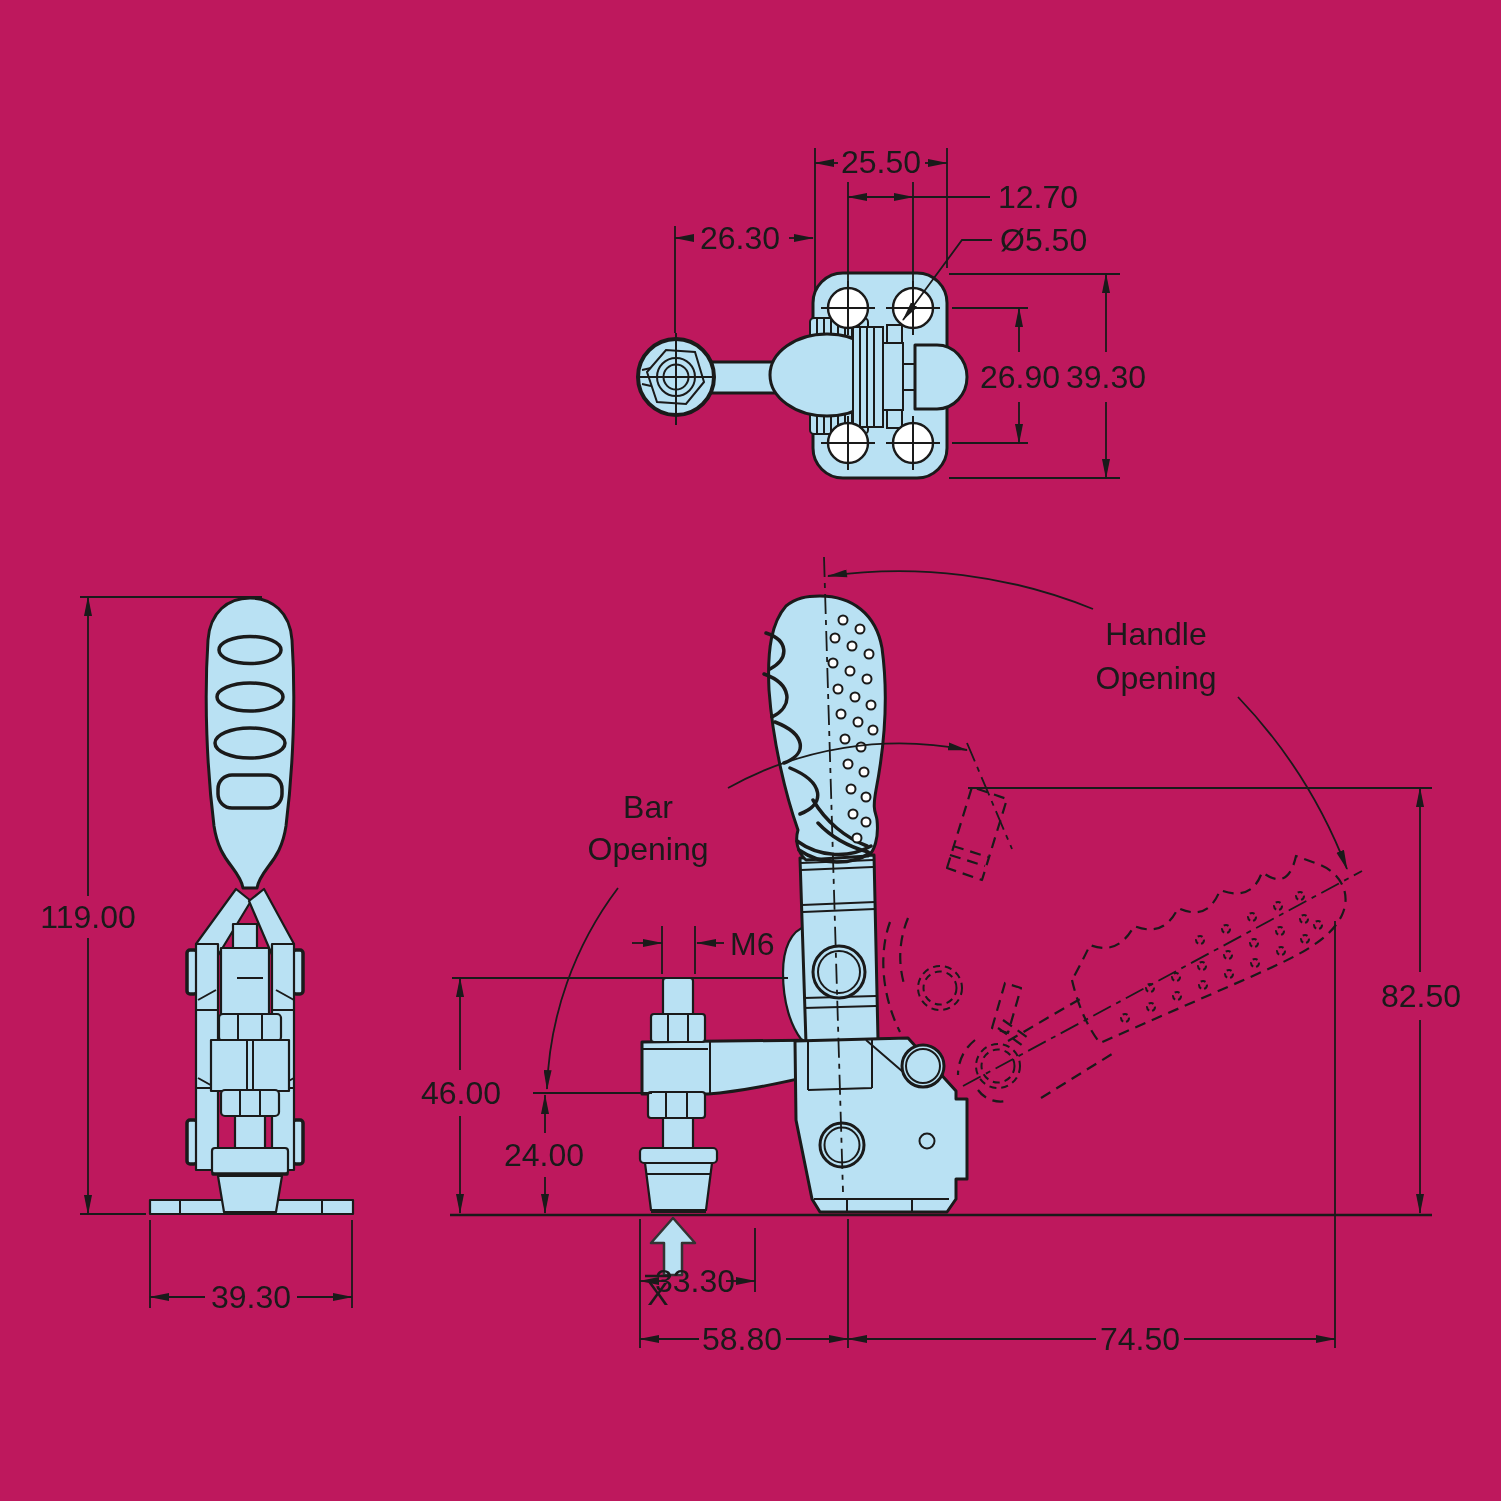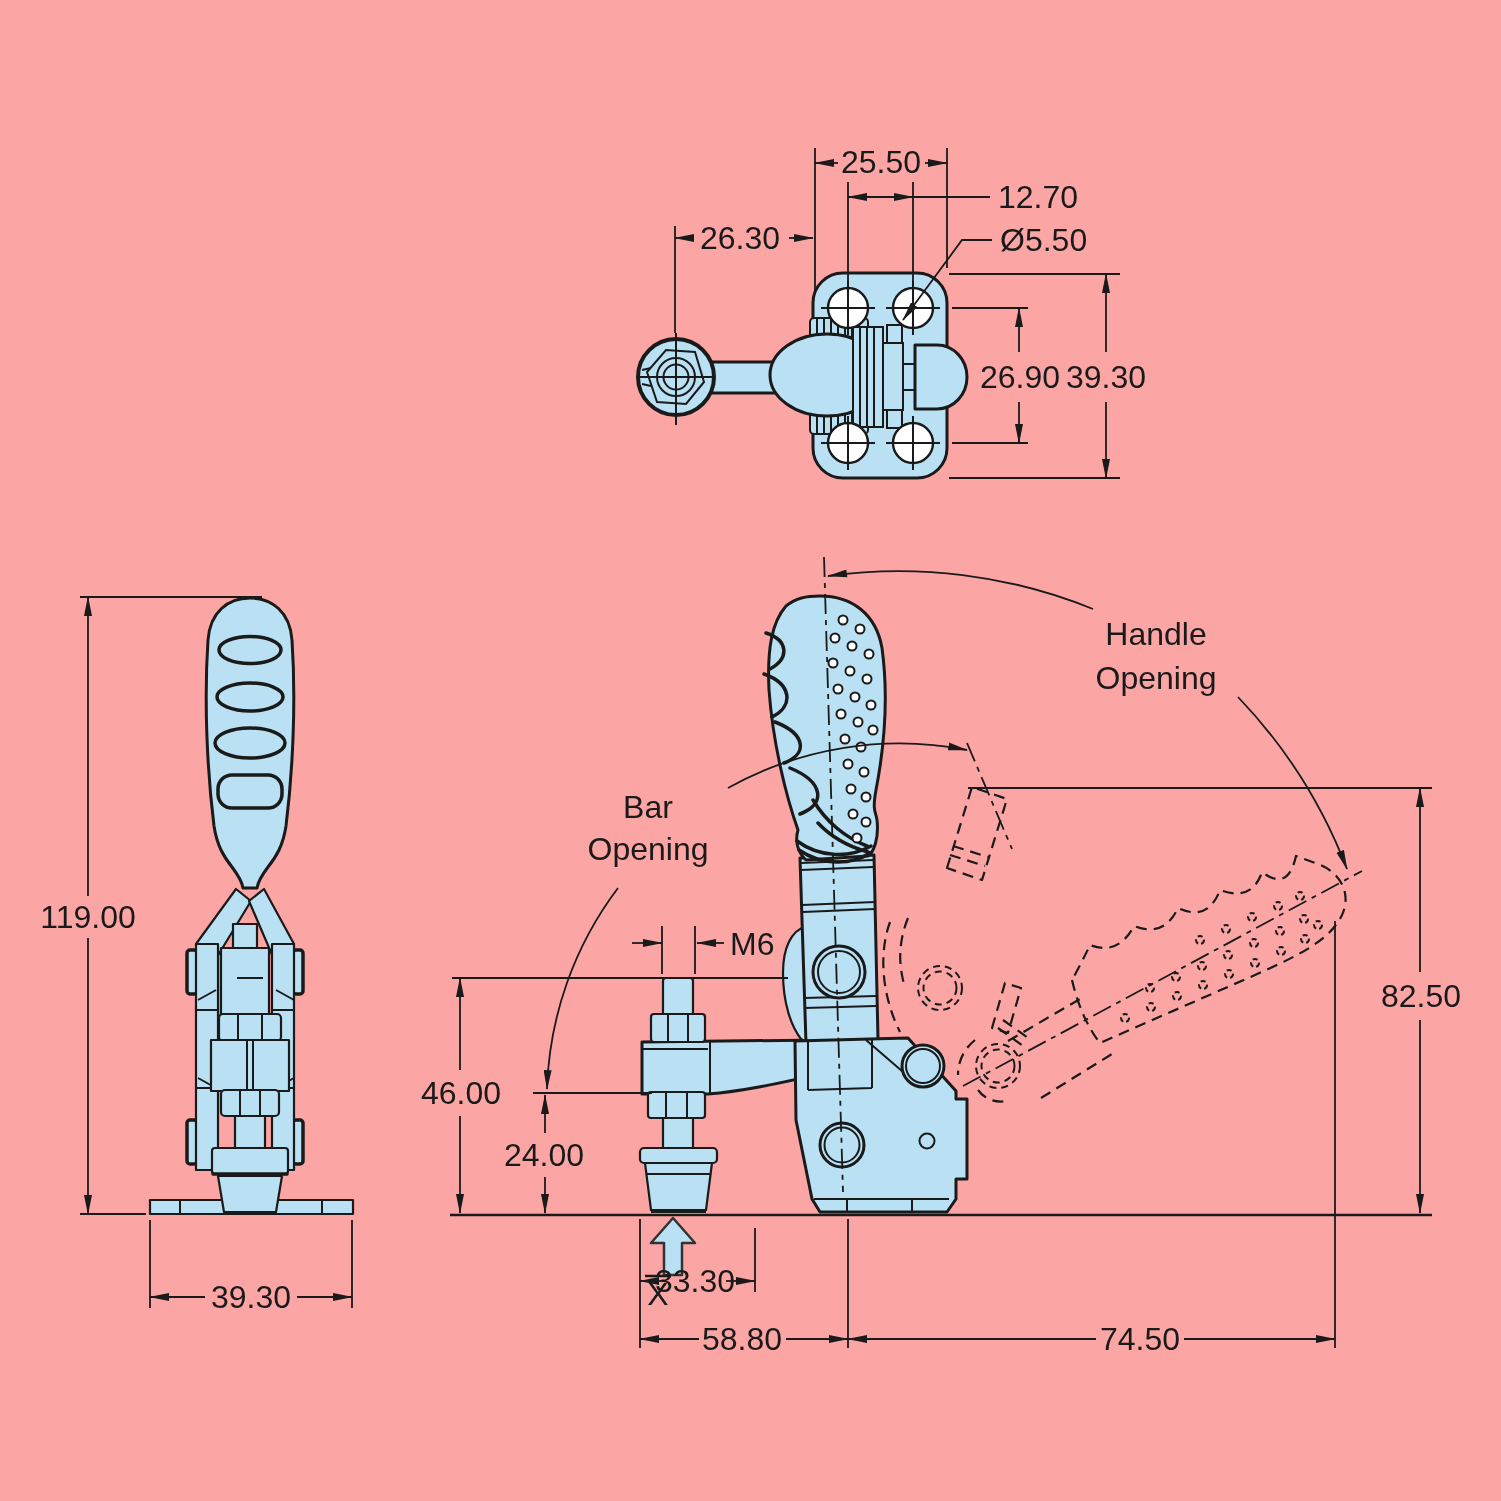--- a/index.html
+++ b/index.html
@@ -1,16 +1,16 @@
 <!DOCTYPE html>
 <html><head>
 <meta charset="utf-8">
 <style>
   html,body{margin:0;padding:0;background:#fff}
-  #canvas{width:1501px;height:1501px;background:#fca5a5;position:relative;font-family:"Liberation Sans",sans-serif}
+  #canvas{width:1501px;height:1501px;background:#be185d;position:relative;font-family:"Liberation Sans",sans-serif}
   svg{display:block}
   .part{fill:#b9e1f3;stroke:#1a1a1a;stroke-width:3;stroke-linejoin:round}
   .part2{fill:#b9e1f3;stroke:#1a1a1a;stroke-width:2.2;stroke-linejoin:round}
   .inner{stroke:#1a1a1a;stroke-width:2;fill:none}
   .innerf{stroke:#1a1a1a;stroke-width:2;fill:#b9e1f3}
   .hole{fill:#ffffff;stroke:#1a1a1a;stroke-width:2.4}
   .thick{stroke:#1a1a1a;stroke-width:3.5;fill:none;stroke-linecap:round}
   .d{stroke:#1a1a1a;stroke-width:1.8;fill:none}
   .cl{stroke:#1a1a1a;stroke-width:1.8;fill:none;stroke-dasharray:20 6 5 6}
   .dash{stroke:#1a1a1a;stroke-width:2.2;fill:none;stroke-dasharray:11 7;stroke-linejoin:round}

